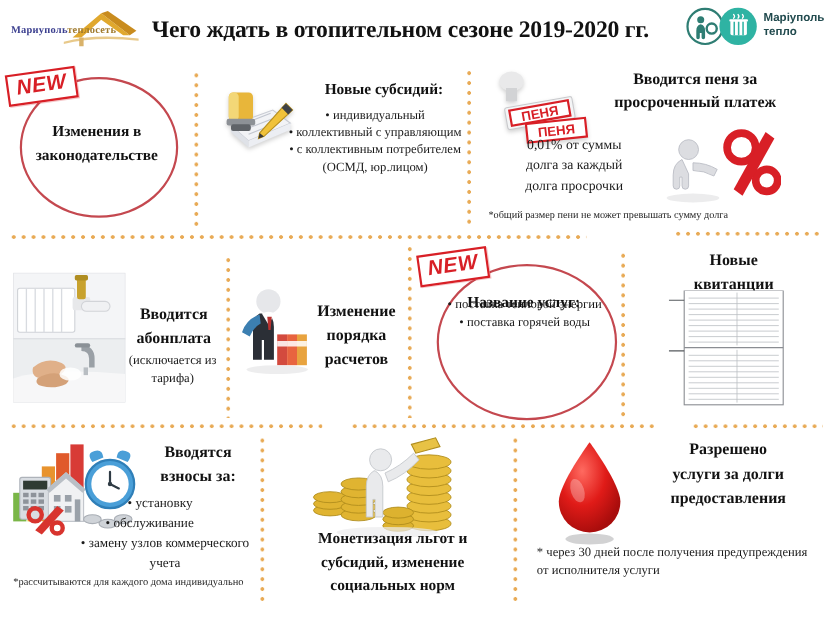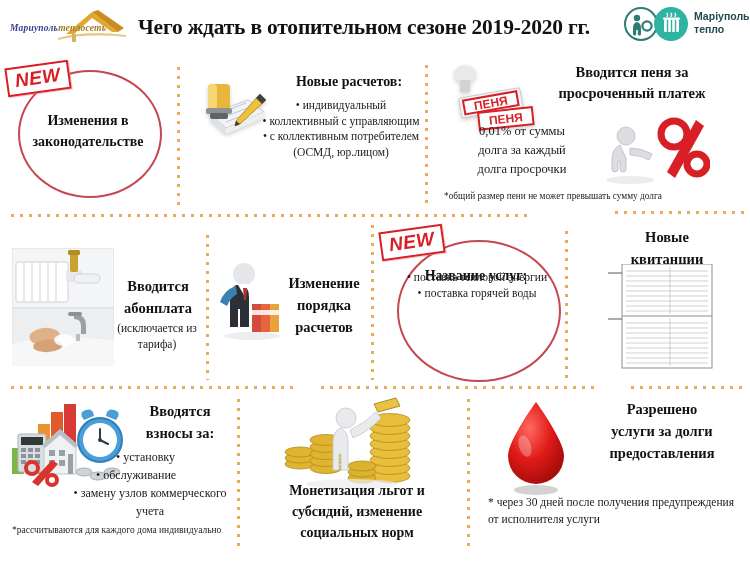--- a/index.html
+++ b/index.html
@@ -45,21 +45,20 @@
     font-family: "Liberation Serif", "DejaVu Serif", serif;
     white-space: nowrap;
   }
 
   
   #logo-left { position: absolute; left: 6px; top: 4px; width: 130px; height: 42px; }
   #logo-left-text {
     position: absolute;
     left: 4px; top: 19px;
     font-family: "Liberation Serif", "DejaVu Serif", serif;
-    font-style: italic;
     font-weight: bold;
     font-size: 9.5px;
     color: #3b3f8f;
     letter-spacing: .2px;
     white-space: nowrap;
   }
   #logo-left-text .tail { color: #a07a2c; }
 
   
   #logo-right { position: absolute; left: 624px; top: 3px; width: 124px; height: 44px; }
@@ -241,21 +240,21 @@
       <rect x="18" y="6" width="22" height="26" rx="4" fill="#e8b63a"></rect>
       <rect x="18" y="6" width="9" height="26" rx="4" fill="#f3d777"></rect>
       <rect x="16" y="30" width="26" height="6" rx="2" fill="#8d9196"></rect>
       <rect x="20" y="35" width="18" height="6" rx="2" fill="#5f6368"></rect>
 
       <path d="M70 16 L76 22 L50 46 L45 48 L46 43 Z" fill="#f0c23a" stroke="#b8901f" stroke-width="1"></path>
       <path d="M45 48 L46 43 L50 46 Z" fill="#3a3a3a"></path>
       <path d="M70 16 L76 22 L72 26 L66 20 Z" fill="#3f4246"></path>
     </svg>
   </div>
-  <div class="abs ctext blk-title" style="left:278px; top:74px; width:142px; font-size:14px;">Новые расчетов:</div>
+  <div class="abs ctext blk-title" style="left:278px; top:74px; width:142px; font-size:14px;">Новые субсидий:</div>
   <ul class="bullets abs ctext blk-body" style="left:262px; top:98px; width:158px; font-size:11.5px; line-height:15.5px;">
     <li>• индивидуальный</li>
     <li>• коллективный с управляющим</li>
     <li>• с коллективным потребителем (ОСМД, юр.лицом)</li>
   </ul>
 
   <div class="art" style="left:443px; top:62px; width:106px; height:72px;">
     <svg width="106" height="72" viewBox="0 0 106 72" class="shadow-soft">
       <ellipse cx="22" cy="12" rx="11" ry="9" fill="#e9e9ea"></ellipse>
       <rect x="17" y="18" width="10" height="12" fill="#d2d3d5"></rect>

